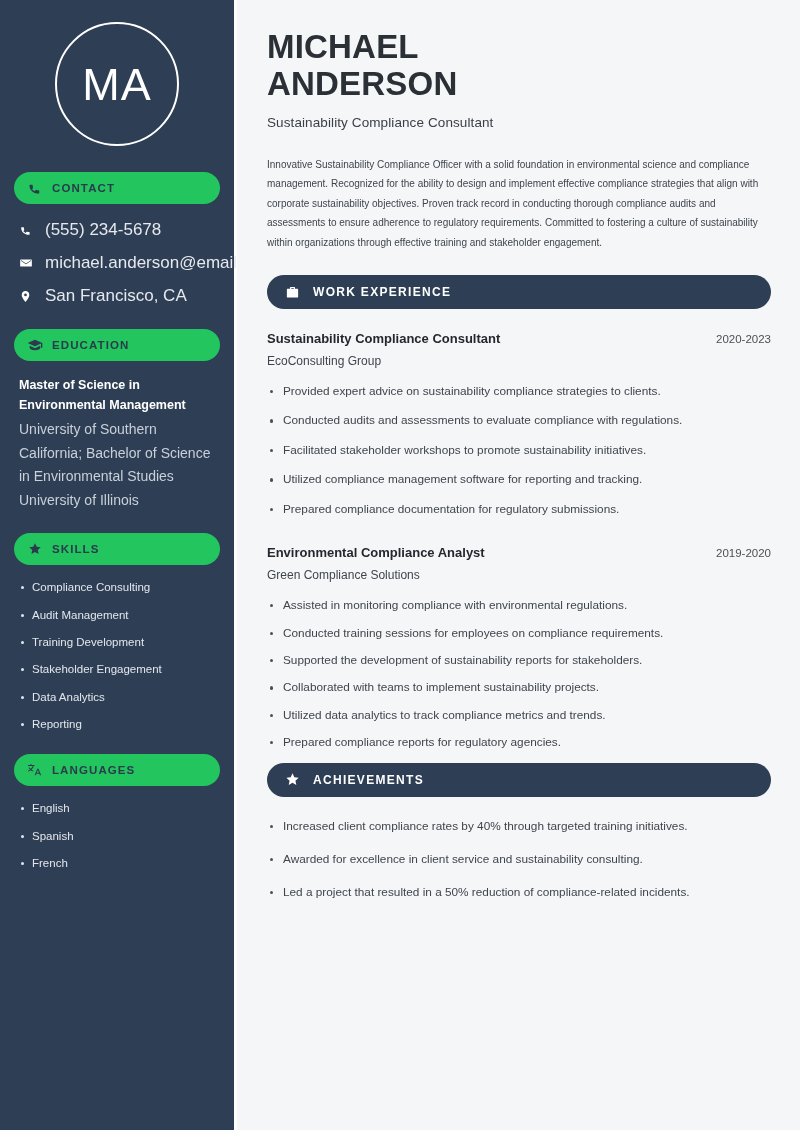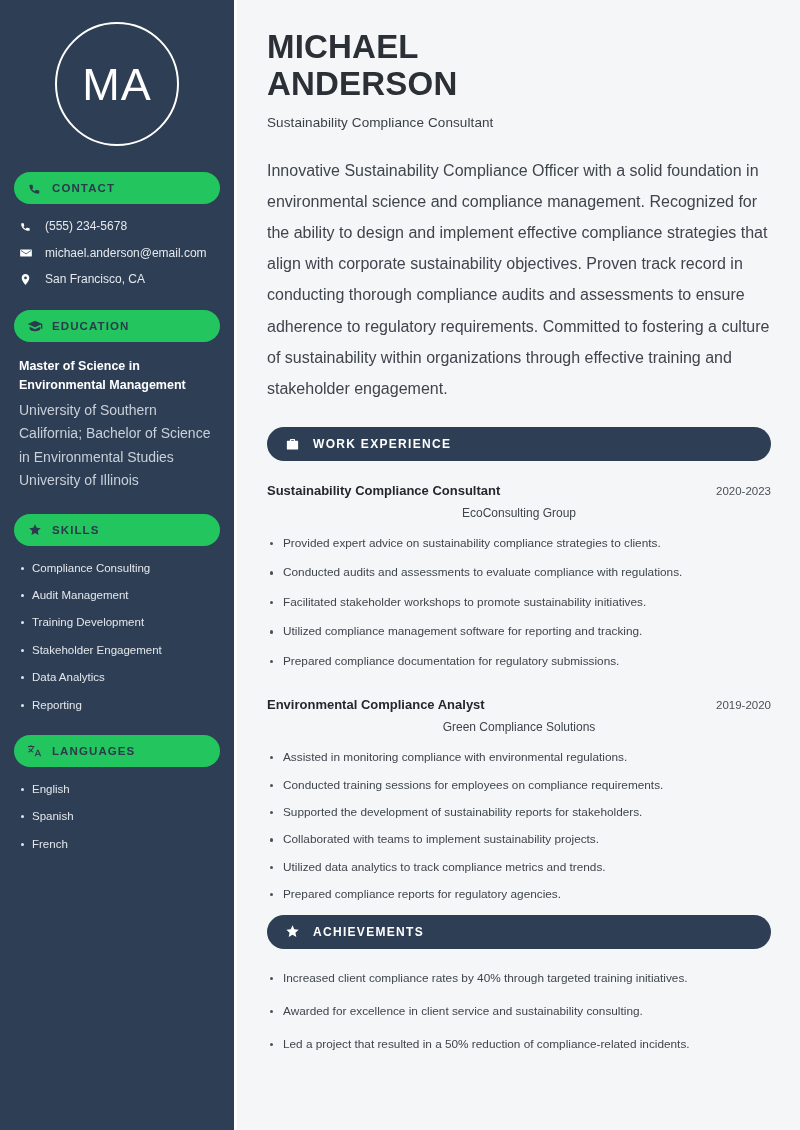--- a/index.html
+++ b/index.html
@@ -88,21 +88,21 @@
   .contact-row .c-icon {
     width: 18px;
     flex: 0 0 18px;
     display: flex;
     align-items: center;
     justify-content: flex-start;
     margin-right: 8px;
   }
   .contact-row .c-text {
     color: #e6e9ee;
-    font-size: 12px;
+    font-size: 17px;
     line-height: 1.3;
   }
 
   .edu-block { padding-left: 5px; margin-bottom: 21px; }
   .edu-degree {
     color: #ffffff;
     font-size: 12.5px;
     font-weight: bold;
     line-height: 1.55;
     margin-bottom: 3px;
@@ -150,21 +150,21 @@
     letter-spacing: 0.2px;
   }
   .role {
     color: #3a4048;
     font-size: 13.5px;
     margin-top: 12px;
     letter-spacing: 0.1px;
   }
   .summary {
     color: #3f454d;
-    font-size: 16px;
+    font-size: 10px;
     line-height: 1.95;
     margin-top: 25px;
     margin-bottom: 23px;
     max-width: 505px;
   }
 
   .section-bar {
     height: 34px;
     background: #2e3e54;
     border-radius: 17px;
@@ -204,21 +204,20 @@
     color: #4a5056;
     font-size: 11.5px;
     white-space: nowrap;
     padding-left: 14px;
   }
   .job-company {
     color: #3f454d;
     font-size: 12px;
     margin-top: 8px;
     margin-bottom: 16px;
-    text-align: center;
   }
 
   .bullets li {
     list-style: none;
     position: relative;
     padding-left: 16px;
     color: #3f454d;
     font-size: 11.8px;
     line-height: 1.35;
     margin-bottom: 13.5px;

